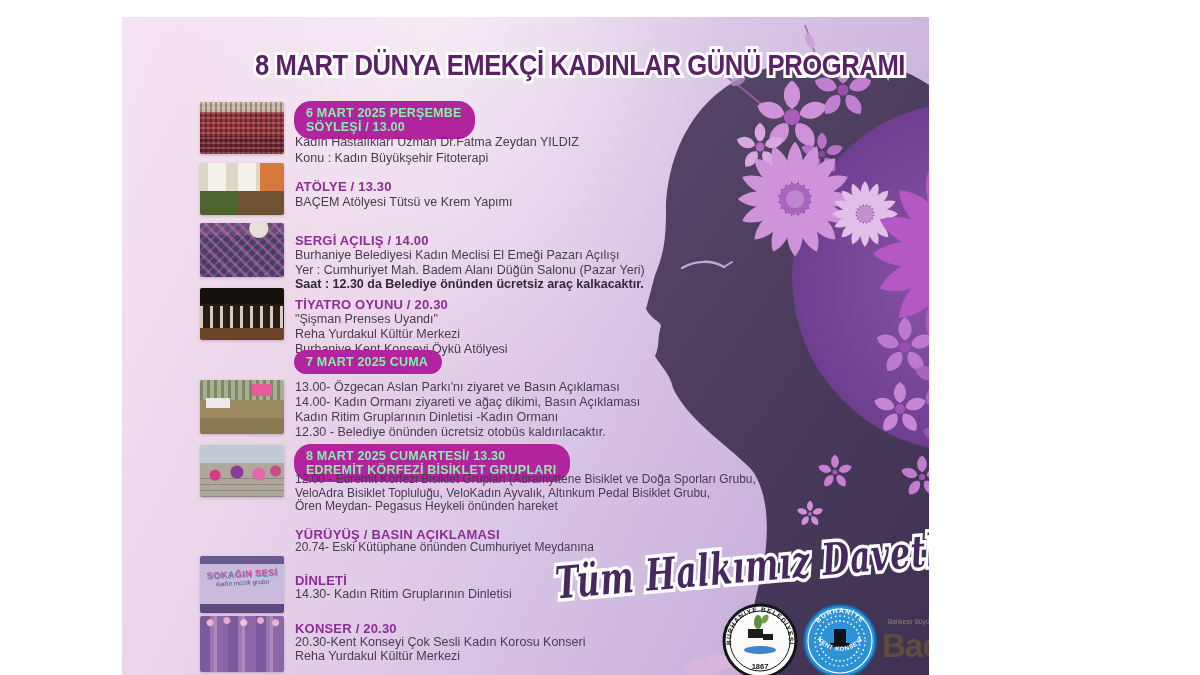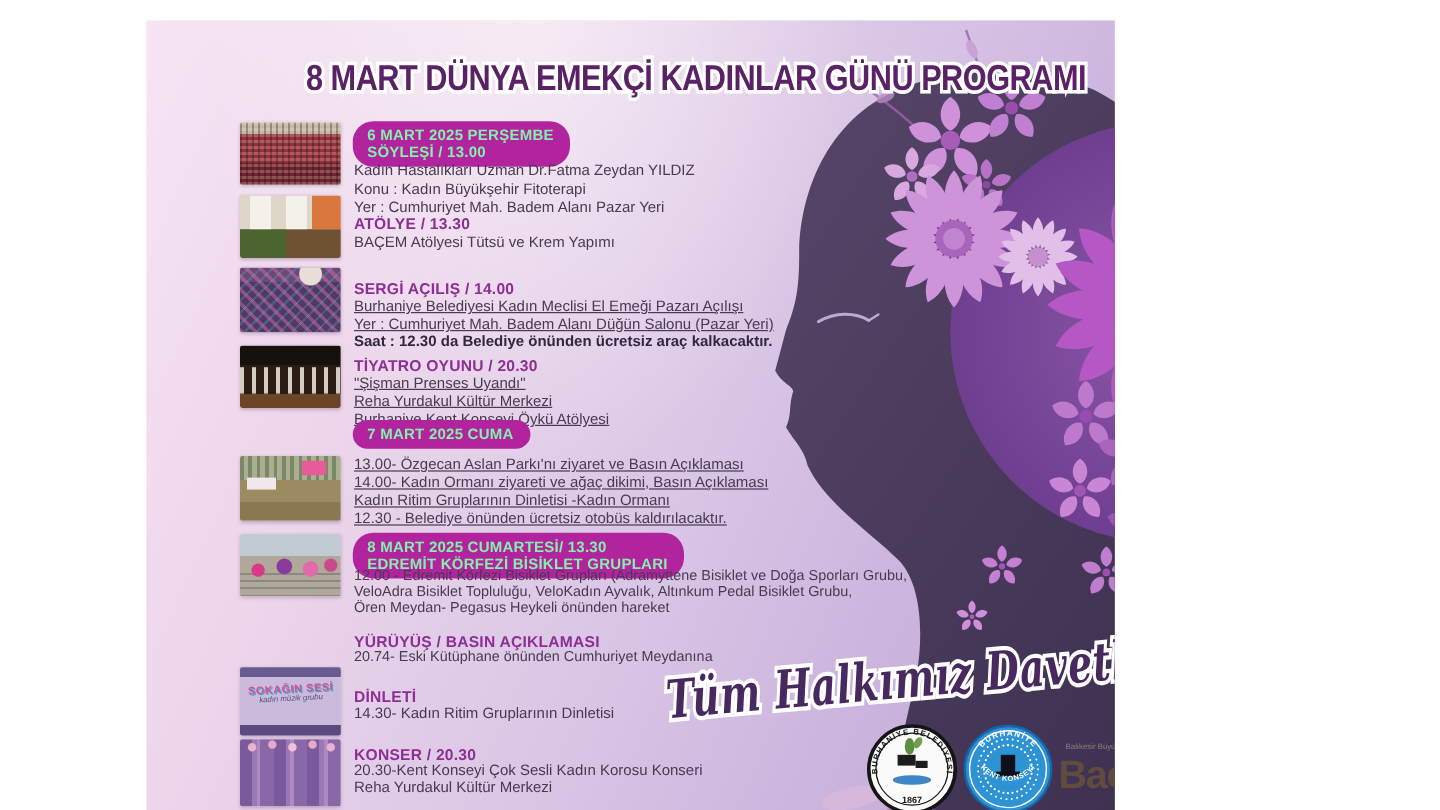--- a/index.html
+++ b/index.html
@@ -14,21 +14,21 @@
 
   
   .badge{position:absolute;left:172px;display:inline-block;background:#b1249e;color:#86efac;
          font-weight:bold;font-size:12.5px;line-height:14px;padding:5px 14px 5px 12px;
          border-radius:17px;letter-spacing:.2px;white-space:nowrap;}
   .badge span{display:block;}
   .h{position:absolute;left:173px;color:#8d2d96;font-weight:bold;font-size:13px;
      letter-spacing:.2px;white-space:nowrap;}
   .tblock{position:absolute;left:173px;color:#473a51;font-size:12.5px;line-height:15.5px;
           white-space:nowrap;}
-  .tblock.lh15 div{line-height:15px;text-decoration:underline;}
+  .tblock.lh15 div{line-height:15px;}
   .tblock.tight{font-size:12px;line-height:13.6px;}
   .boldline{position:absolute;left:173px;color:#32283e;font-weight:bold;font-size:12.5px;white-space:nowrap;text-align:center;}
 
   
   .ph{position:absolute;left:78px;width:84px;border-radius:2px;overflow:hidden;
       box-shadow:0 1px 3px rgba(70,30,80,.25);}
   .ph1{top:85px;height:52px;background:
     repeating-linear-gradient(90deg,rgba(20,5,5,.28) 0 2px,transparent 2px 5px),
     repeating-linear-gradient(0deg,rgba(255,240,220,.22) 0 2px,transparent 2px 5px),
     linear-gradient(180deg,#c7b8a6 0 10px,#93323a 10px 34px,#6e2430 34px);}
@@ -263,21 +263,20 @@
     </div>
     <div class="ph ph8"></div>
 
     <div class="badge" style="top:84px">
       <span>6 MART 2025 PERŞEMBE</span>
       <span>SÖYLEŞİ / 13.00</span>
     </div>
     <div class="tblock" style="top:118px">
       <div>Kadın Hastalıkları Uzman Dr.Fatma Zeydan YILDIZ</div>
       <div>Konu : Kadın Büyükşehir Fitoterapi</div>
-      <div>Yer    : Cumhuriyet Mah. Badem Alanı Pazar Yeri</div>
     </div>
 
     <div class="h" style="top:162px">ATÖLYE / 13.30</div>
     <div class="tblock" style="top:178px">
       <div>BAÇEM Atölyesi Tütsü ve Krem Yapımı</div>
     </div>
 
     <div class="h" style="top:216px">SERGİ AÇILIŞ / 14.00</div>
     <div class="tblock lh15" style="top:231px">
       <div>Burhaniye Belediyesi Kadın Meclisi El Emeği Pazarı Açılışı</div>

